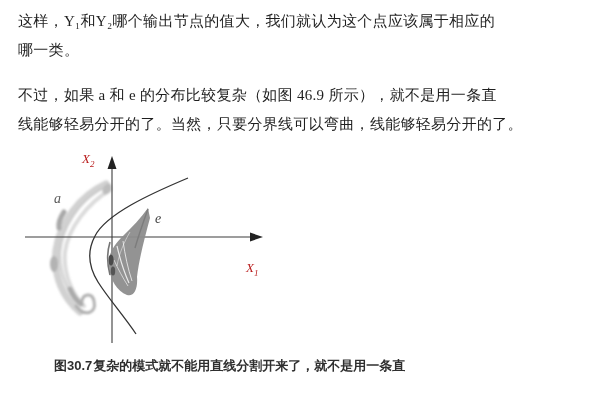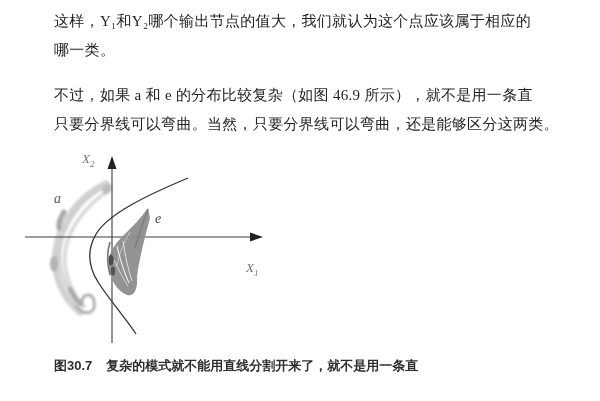--- a/index.html
+++ b/index.html
@@ -2,58 +2,58 @@
 <html><head>
 <meta charset="utf-8">
 <style>
   html,body { margin:0; padding:0; background:#ffffff; }
   .page {
     position:relative; width:600px; height:401px; background:#ffffff;
     overflow:hidden; font-family:"Liberation Serif", serif;
   }
   .para {
     position:absolute; left:18px; width:505px;
-    font-size:15px; line-height:29px; color:#1f1f1f; letter-spacing:0.3px;margin-left:36px;
+    font-size:15px; line-height:29px; color:#1f1f1f; letter-spacing:0.3px;
   }
   .para1 { top:7px; }
   .para2 { top:81px; }
   .tline { white-space:nowrap; }
   .figure {
     position:absolute; left:20px; top:148px; width:250px; height:200px;
   }
   .figure svg { position:absolute; left:0; top:0; }
   .fig-label {
     position:absolute; font-family:"Liberation Serif", serif; font-style:italic;
-    color:#737373; font-size:13px; line-height:14px;
+    color:#b91c1c; font-size:13px; line-height:14px;
   }
   .fig-label sub { font-size:9px; }
   .y-axis-label { left:62px; top:4px; }
   .x-axis-label { left:226px; top:98px;margin-top:15px; }
   .cluster-a-label { left:34px; top:44px; font-size:14px; color:#5a5a5a; }
   .cluster-e-label { left:135px; top:64px; font-size:14px; color:#3f3f3f; }
   .caption {
     position:absolute; left:18px; top:357px; width:560px;
     font-family:"Liberation Sans", sans-serif; font-size:13px;
     font-weight:600; color:#2f2f2f; white-space:nowrap;
   }
-  .cap-label { margin-right:14px;padding-left:36px; }
+  .cap-label { margin-right:1px;padding-left:36px; }
 </style>
 </head>
 <body>
 
 <div class="page">
 
   <div class="para para1">
     <div class="tline">这样，Y₁和Y₂哪个输出节点的值大，我们就认为这个点应该属于相应的</div>
     <div class="tline">哪一类。</div>
   </div>
 
   <div class="para para2">
     <div class="tline">不过，如果 a 和 e 的分布比较复杂（如图 46.9 所示），就不是用一条直</div>
-    <div class="tline">只要分界线可以弯曲。当然，只要分界线可以弯曲，还是能够区分这两类。</div>
+    <div class="tline">线能够轻易分开的了。当然，只要分界线可以弯曲，线能够轻易分开的了。</div>
   </div>
 
   <div class="figure">
     <svg width="250" height="200" viewBox="0 0 250 200">
       <defs>
         <filter id="blurA" x="-30%" y="-30%" width="160%" height="160%">
           <feGaussianBlur stdDeviation="1.1"></feGaussianBlur>
         </filter>
       </defs>
 

